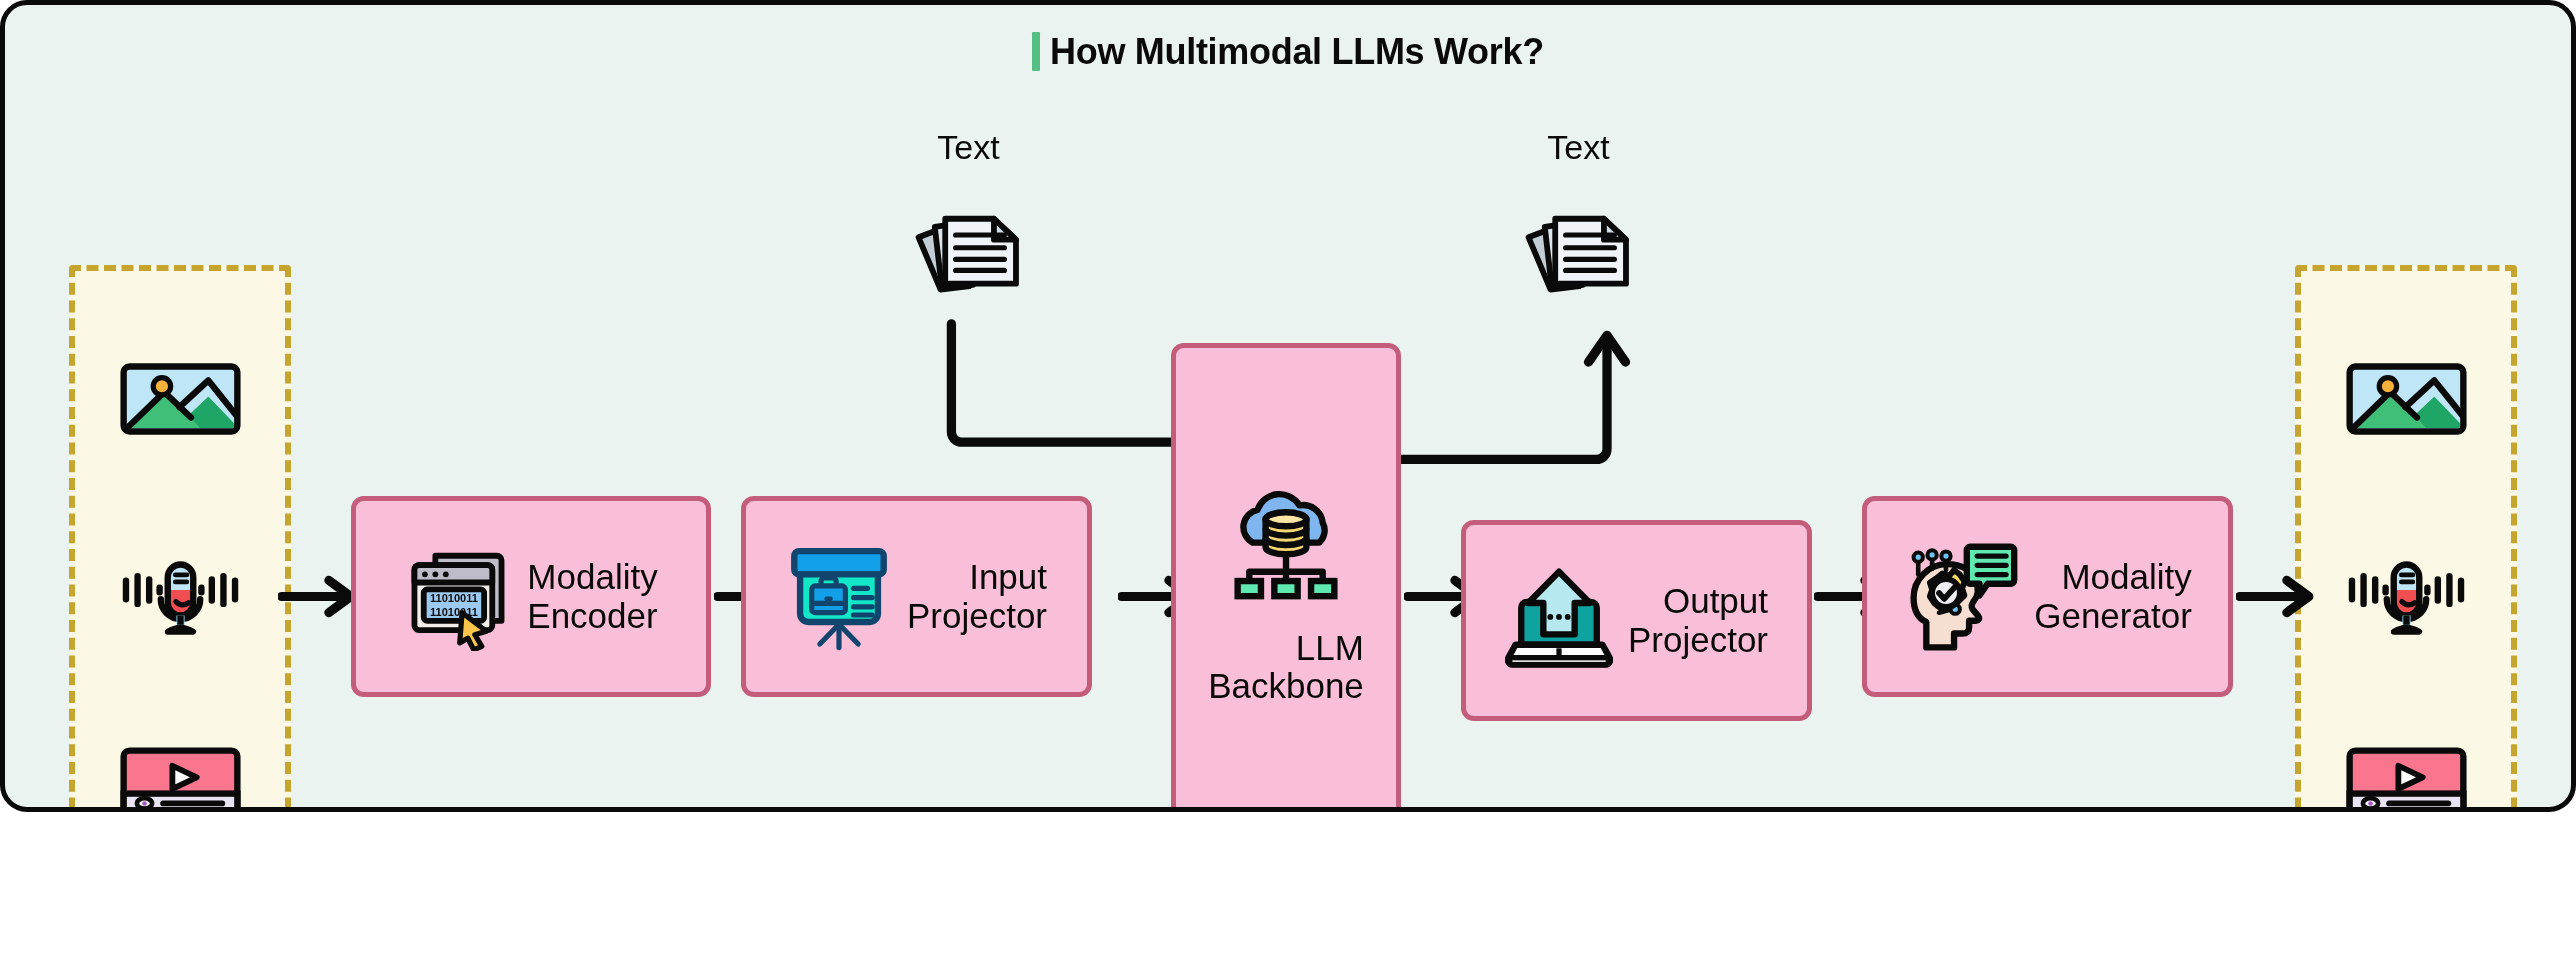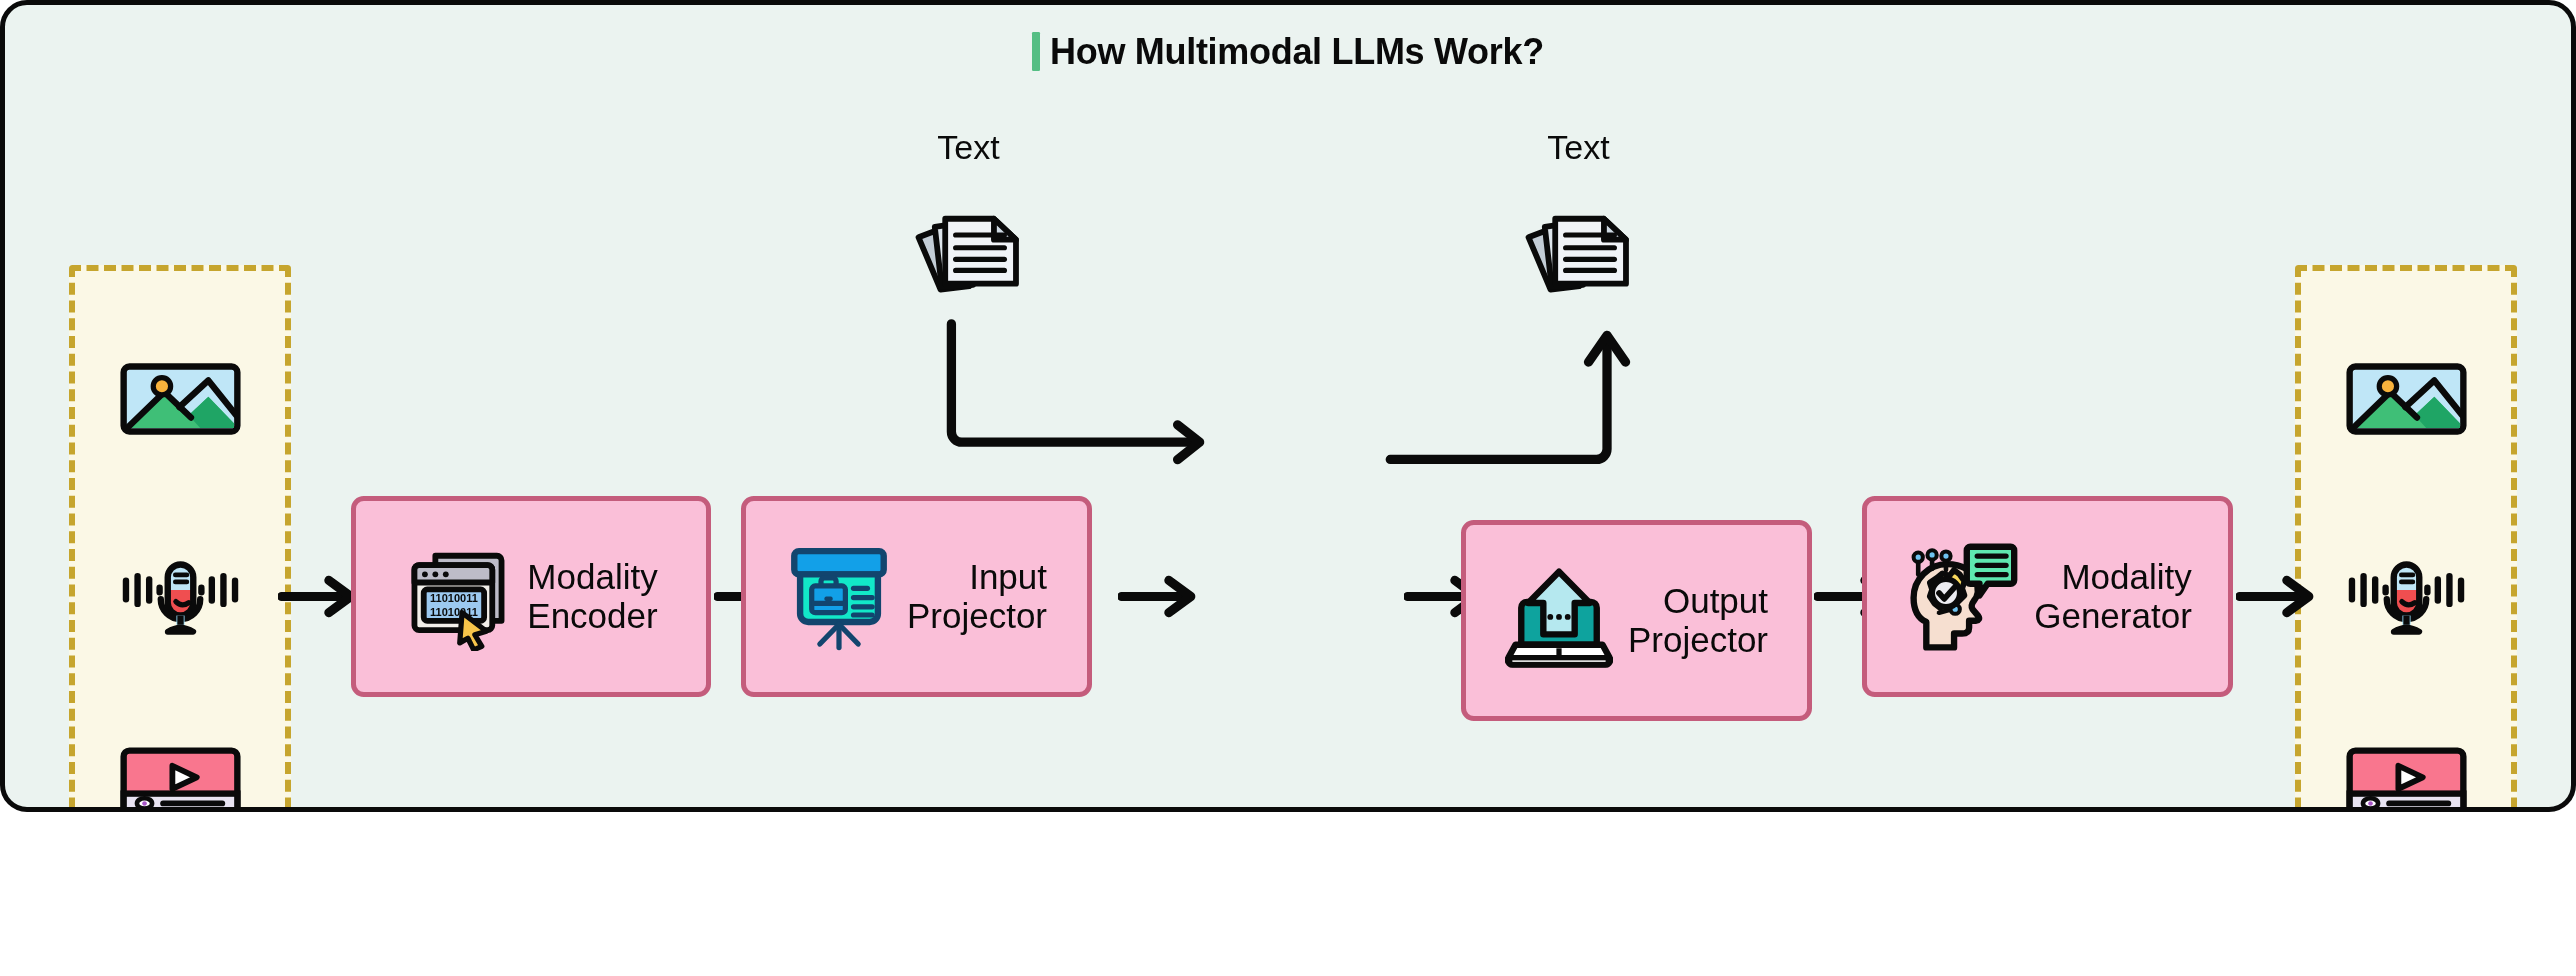--- a/index.html
+++ b/index.html
@@ -296,20 +296,43 @@
       <g stroke="#12456E" stroke-width="9" stroke-linecap="round">
         <line x1="91" y1="136" x2="91" y2="180"></line>
         <line x1="91" y1="140" x2="58" y2="174"></line>
         <line x1="91" y1="140" x2="124" y2="174"></line>
       </g>
     </svg>
     <div class="stage-label">Input
 Projector</div>
   </div>
 
+  <div id="stage-llm" class="stage">
+    <svg class="stage-icon" width="120" height="120" viewBox="0 0 206 206">
+      <path d="M46 92 a30 30 0 0 1 8-56 a40 40 0 0 1 72-8 a34 34 0 0 1 40 30 a28 28 0 0 1-6 34 Z" fill="#7FB6EF" stroke="#0a0a0a" stroke-width="11" stroke-linejoin="round"></path>
+      <g stroke="#0a0a0a" stroke-width="11" stroke-linejoin="round">
+        <path d="M68 52 h70 v48 a35 12 0 0 1-70 0 Z" fill="#F5D670"></path>
+        <ellipse cx="103" cy="52" rx="35" ry="12" fill="#F9E6A4"></ellipse>
+        <path d="M68 68 a35 12 0 0 0 70 0" fill="none"></path>
+        <path d="M68 84 a35 12 0 0 0 70 0" fill="none"></path>
+      </g>
+      <g stroke="#0a0a0a" stroke-width="11" fill="none" stroke-linecap="round" stroke-linejoin="round">
+        <line x1="103" y1="114" x2="103" y2="140"></line>
+        <path d="M40 158 V142 H166 V158"></path>
+        <line x1="103" y1="140" x2="103" y2="158"></line>
+      </g>
+      <g stroke="#0a0a0a" stroke-width="11">
+        <rect x="20" y="158" width="40" height="26" fill="#5FE8B0"></rect>
+        <rect x="83" y="158" width="40" height="26" fill="#5FE8B0"></rect>
+        <rect x="146" y="158" width="40" height="26" fill="#5FE8B0"></rect>
+      </g>
+    </svg>
+    <div class="stage-label">LLM
+Backbone</div>
+  </div>
 
   <div id="stage-outproj" class="stage">
     <svg class="stage-icon" width="108" height="108" viewBox="0 0 186 186">
       <path d="M28 70 a10 10 0 0 1 10-10 H148 a10 10 0 0 1 10 10 V134 H28 Z" fill="#0EA39E" stroke="#0a0a0a" stroke-width="11" stroke-linejoin="round"></path>
       <path d="M18 134 H168 l12 22 a8 8 0 0 1-7 12 H13 a8 8 0 0 1-7-12 Z" fill="#ffffff" stroke="#0a0a0a" stroke-width="11" stroke-linejoin="round"></path>
       <path d="M10 156 H176 q4 6 0 12 H10 q-4-6 0-12 Z" fill="#DBDBDB" stroke="#0a0a0a" stroke-width="9"></path>
       <line x1="93" y1="140" x2="93" y2="156" stroke="#0a0a0a" stroke-width="9"></line>
       <path d="M93 8 L146 62 H120 V116 H66 V62 H40 Z" fill="#B5E8EF" stroke="#0a0a0a" stroke-width="11" stroke-linejoin="round"></path>
       <g fill="#0a0a0a">
         <circle cx="78" cy="86" r="5"></circle>

